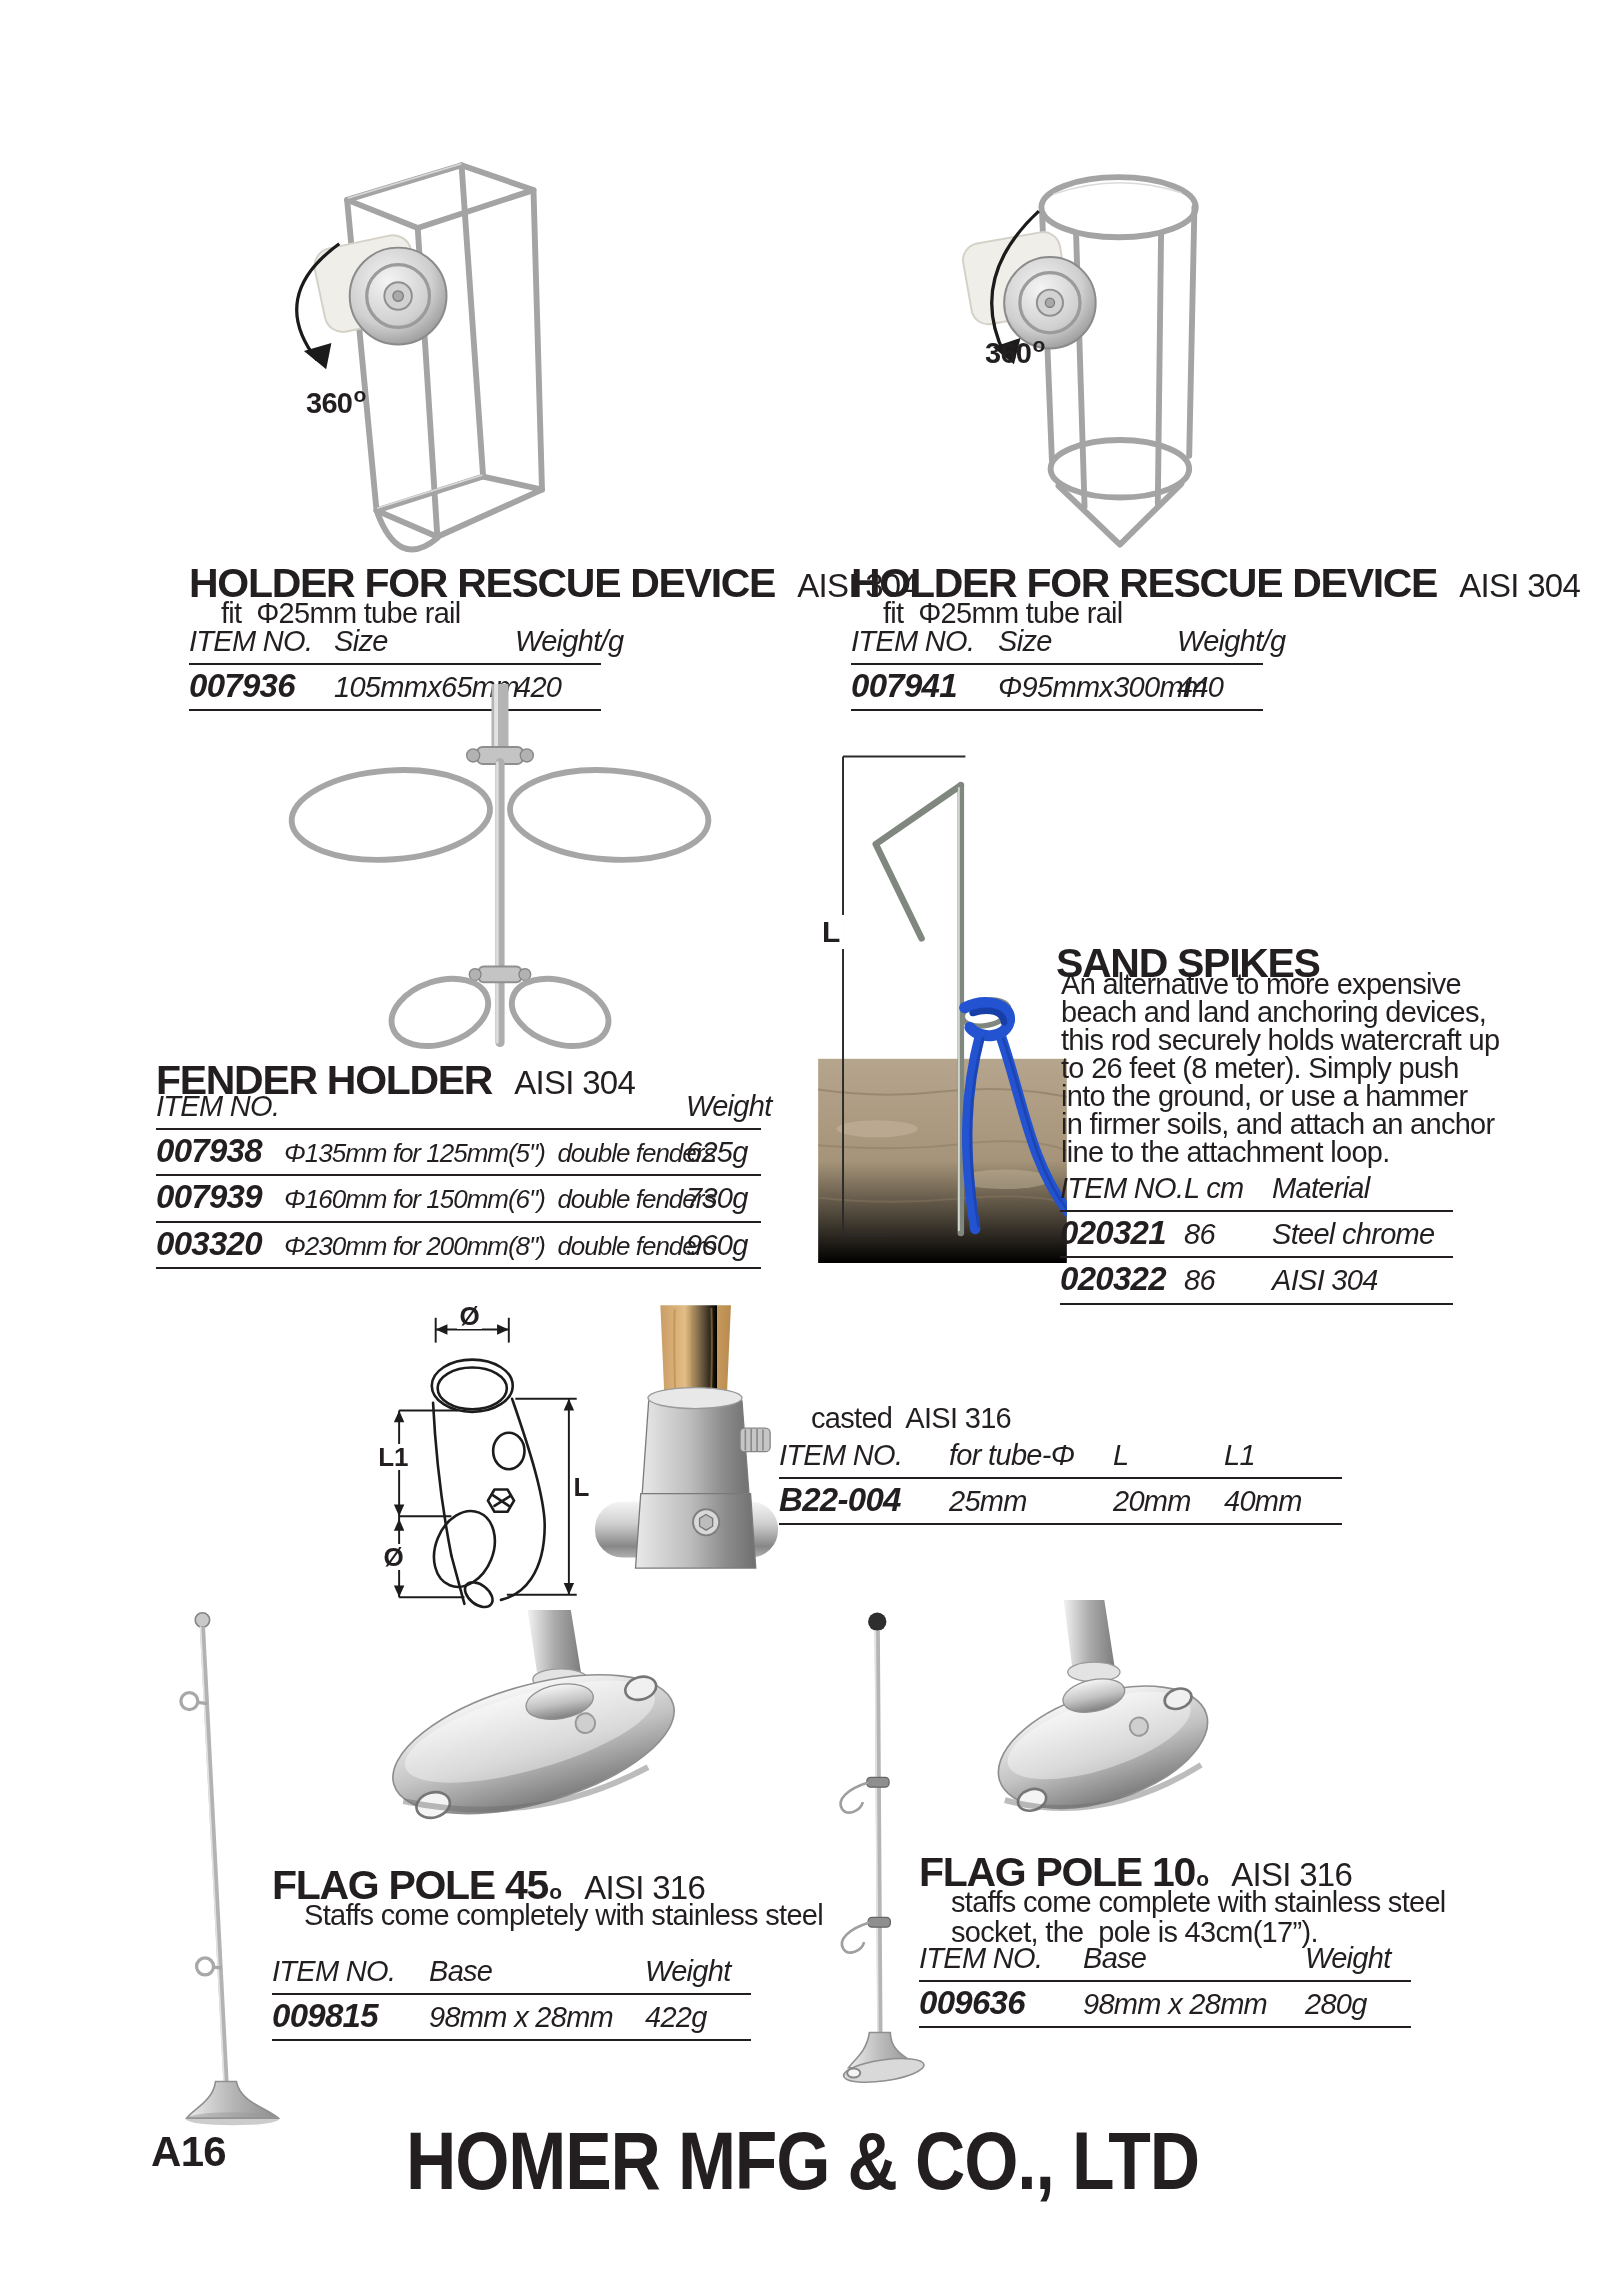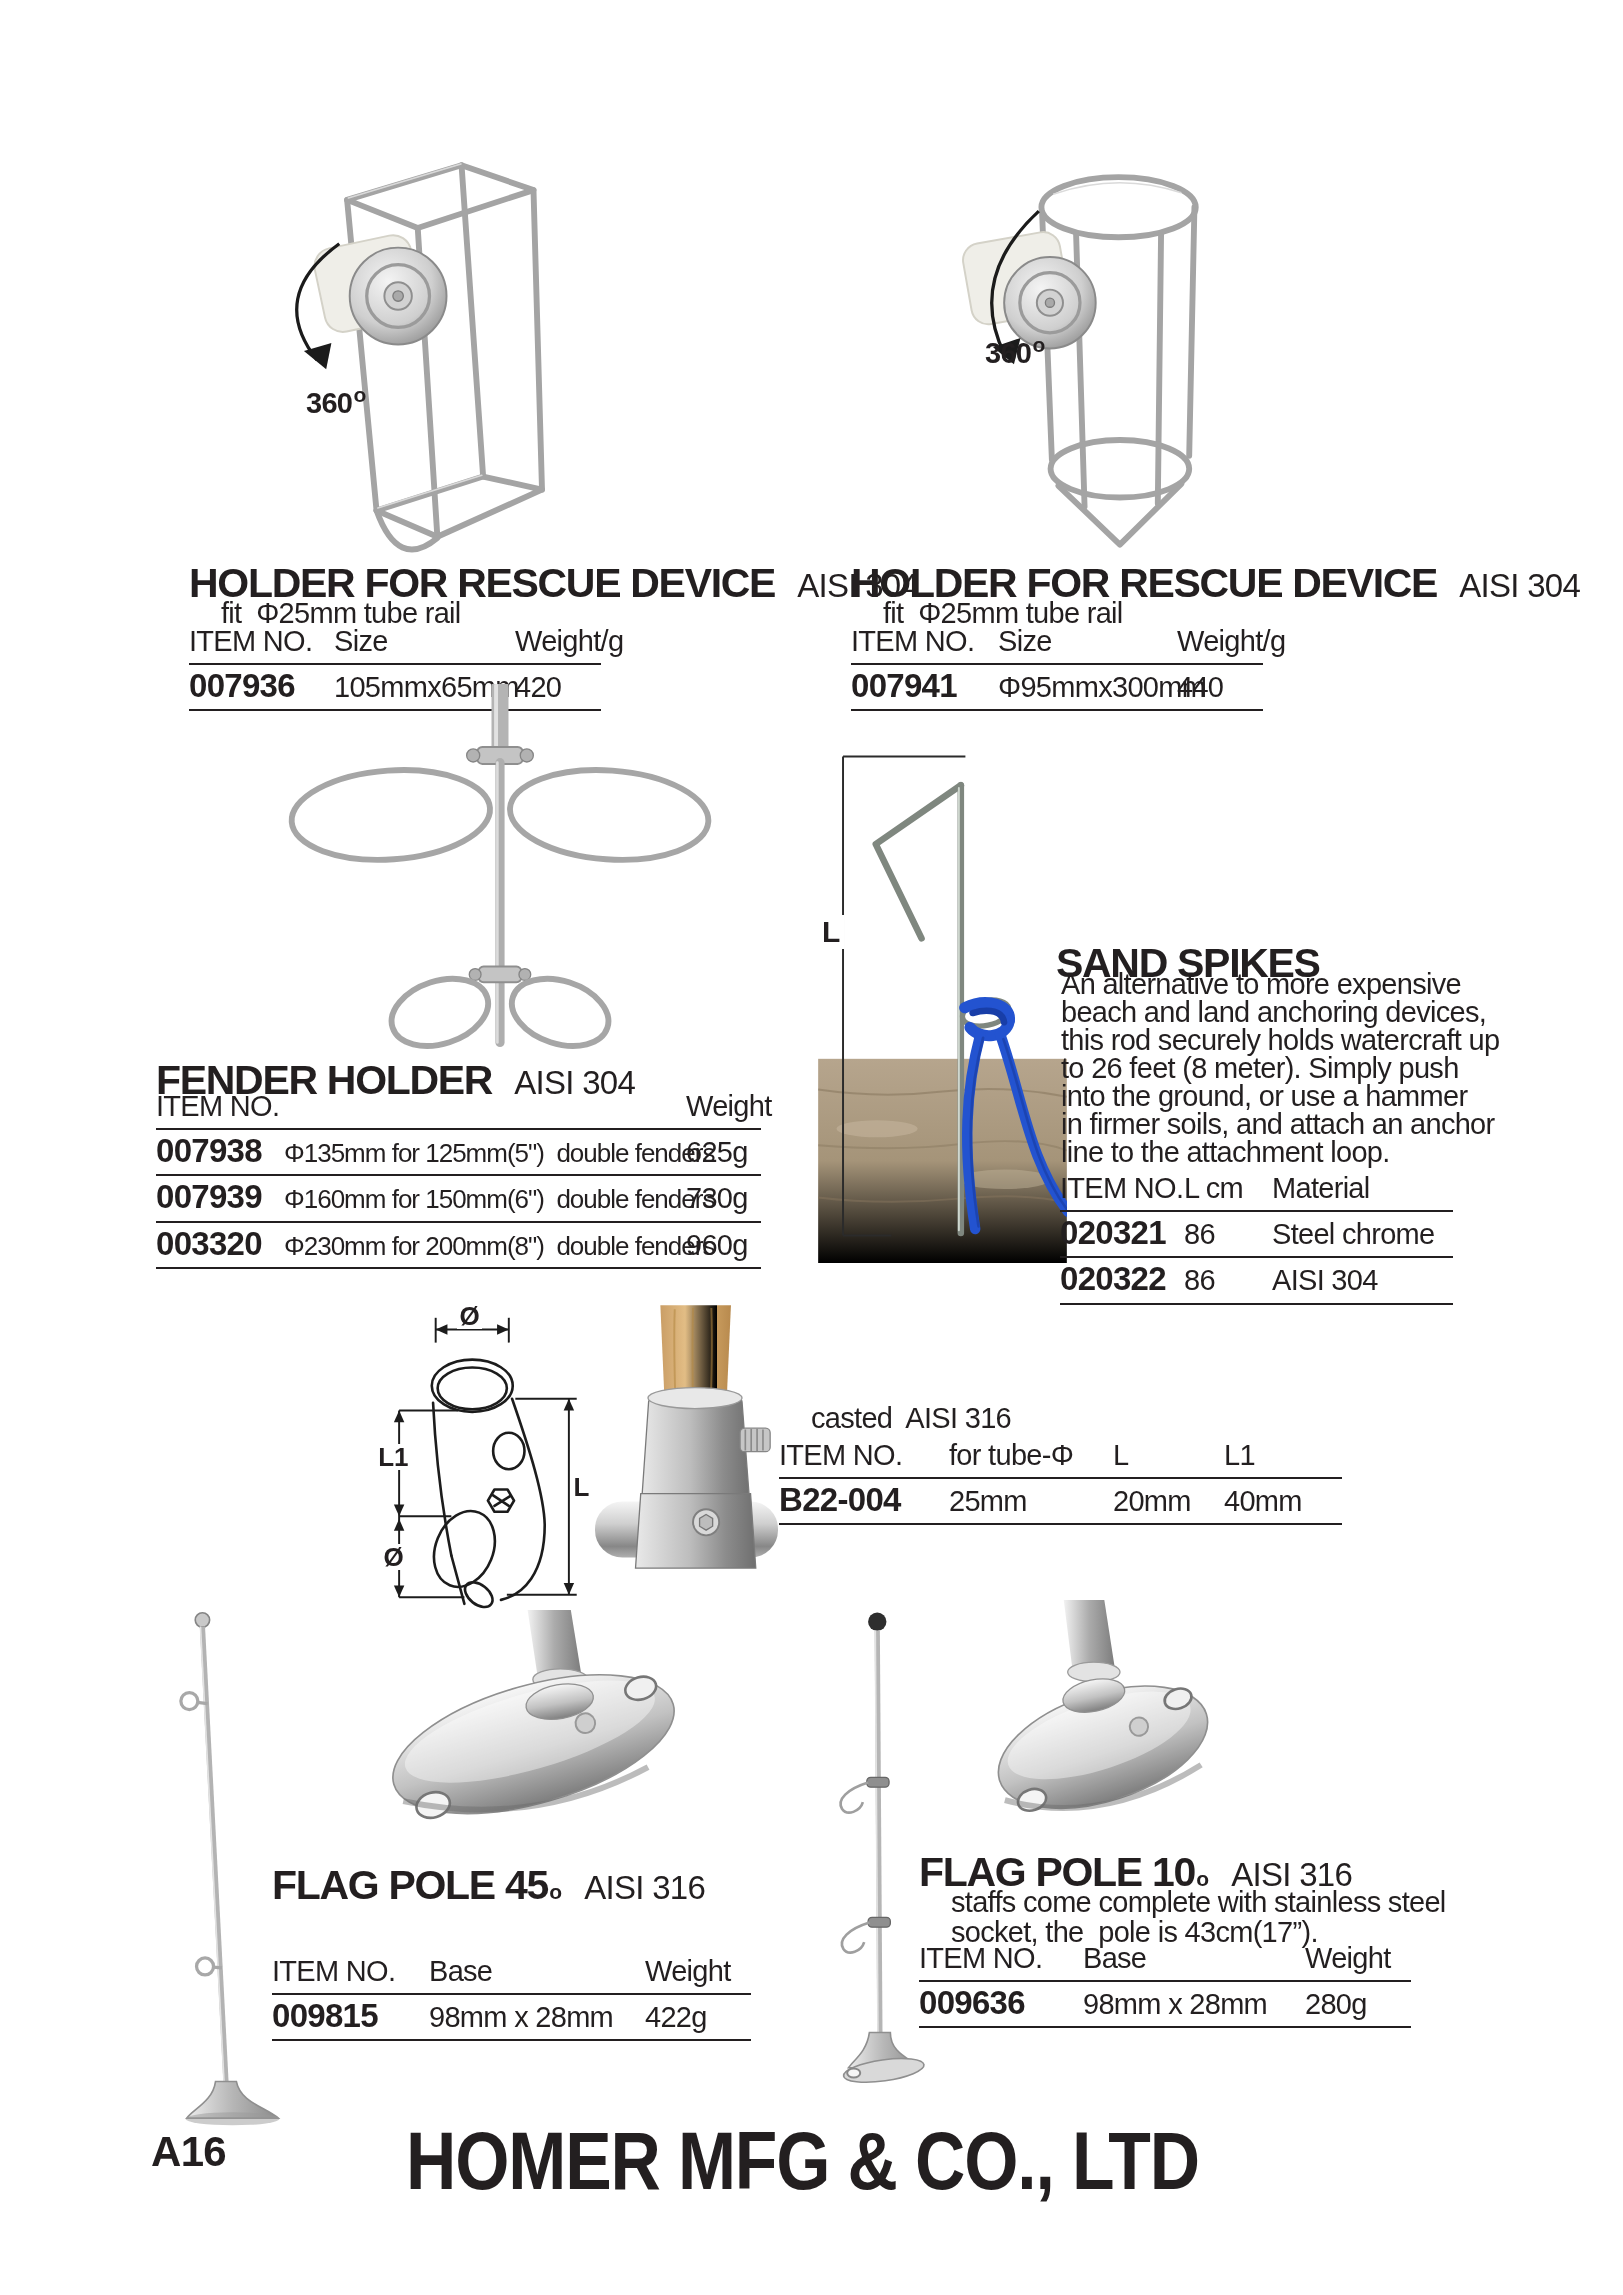--- a/index.html
+++ b/index.html
@@ -10,21 +10,21 @@
   .title{font-weight:bold;font-size:41px;letter-spacing:-1.3px;white-space:pre;}
   .grade{font-size:33px;letter-spacing:-0.7px;margin-left:22px;white-space:pre;}
   .deg{font-size:21px;font-weight:bold;vertical-align:super;line-height:0;margin-left:1.3px;}
   .body{font-size:29px;letter-spacing:-0.7px;white-space:pre;line-height:28px;display:block;margin-left:32px;}
   .tbl{position:absolute;}
   .tr{display:flex;align-items:baseline;border-bottom:2.6px solid #231f20;padding:2px 0 4.6px 0;}
   .th{font-size:29px;letter-spacing:-0.7px;white-space:pre;}
   .item{font-weight:bold;font-size:33px;letter-spacing:-0.7px;white-space:pre;}
   .td{font-size:29px;letter-spacing:-0.7px;white-space:pre;}
   .td40{font-size:26px;letter-spacing:-1px;white-space:pre;}
-  .c{flex:0 0 auto;}
+  .c{flex:0 0 auto;font-style:italic;}
   .rot{font-weight:bold;font-size:29px;letter-spacing:-0.7px;}
   .dimlbl{font-weight:bold;font-size:26px;background:#ffffff;padding:0 2.6px;line-height:26px;}
   .slbl{font-weight:bold;font-size:30px;background:#ffffff;padding:0 3.9px;}
   .code{font-weight:bold;font-size:42px;letter-spacing:-0.7px;}
   .company{font-weight:bold;font-size:81px;letter-spacing:-1.3px;white-space:pre;
            transform:scaleX(0.86);transform-origin:0 0;}
 </style>
 </head>
 <body>
 
@@ -398,20 +398,21 @@
     <ellipse cx="285" cy="140" rx="52" ry="26" fill="url(#s45-p)" stroke="#909090" stroke-width="2" transform="rotate(-10 285 140)"></ellipse>
     <path d="M46,292 Q245,334 420,240" stroke="#6b6b6b" stroke-width="9" opacity="0.45" fill="none"></path>
   </svg>
 
   <div class="abs rowflex" style="left:272px;top:1862px">
     <span class="title">FLAG POLE 45</span>
       <sup class="deg">o</sup>
     <span class="grade">AISI 316</span>
   </div>
   <div class="abs" style="left:272px;top:1900px">
+    <span class="body" style="line-height:30px">Staffs come completely with stainless steel</span>
   </div>
   <div class="tbl" style="left:272px;top:1953px;width:479px">
     <div class="tr">
       <span class="c th" style="width:157px">ITEM NO.</span>
       <span class="c th" style="width:216px">Base</span>
       <span class="c th">Weight</span>
     </div>
     <div class="tr">
       <span class="c item" style="width:157px">009815</span>
       <span class="c td" style="width:216px">98mm x 28mm</span>

